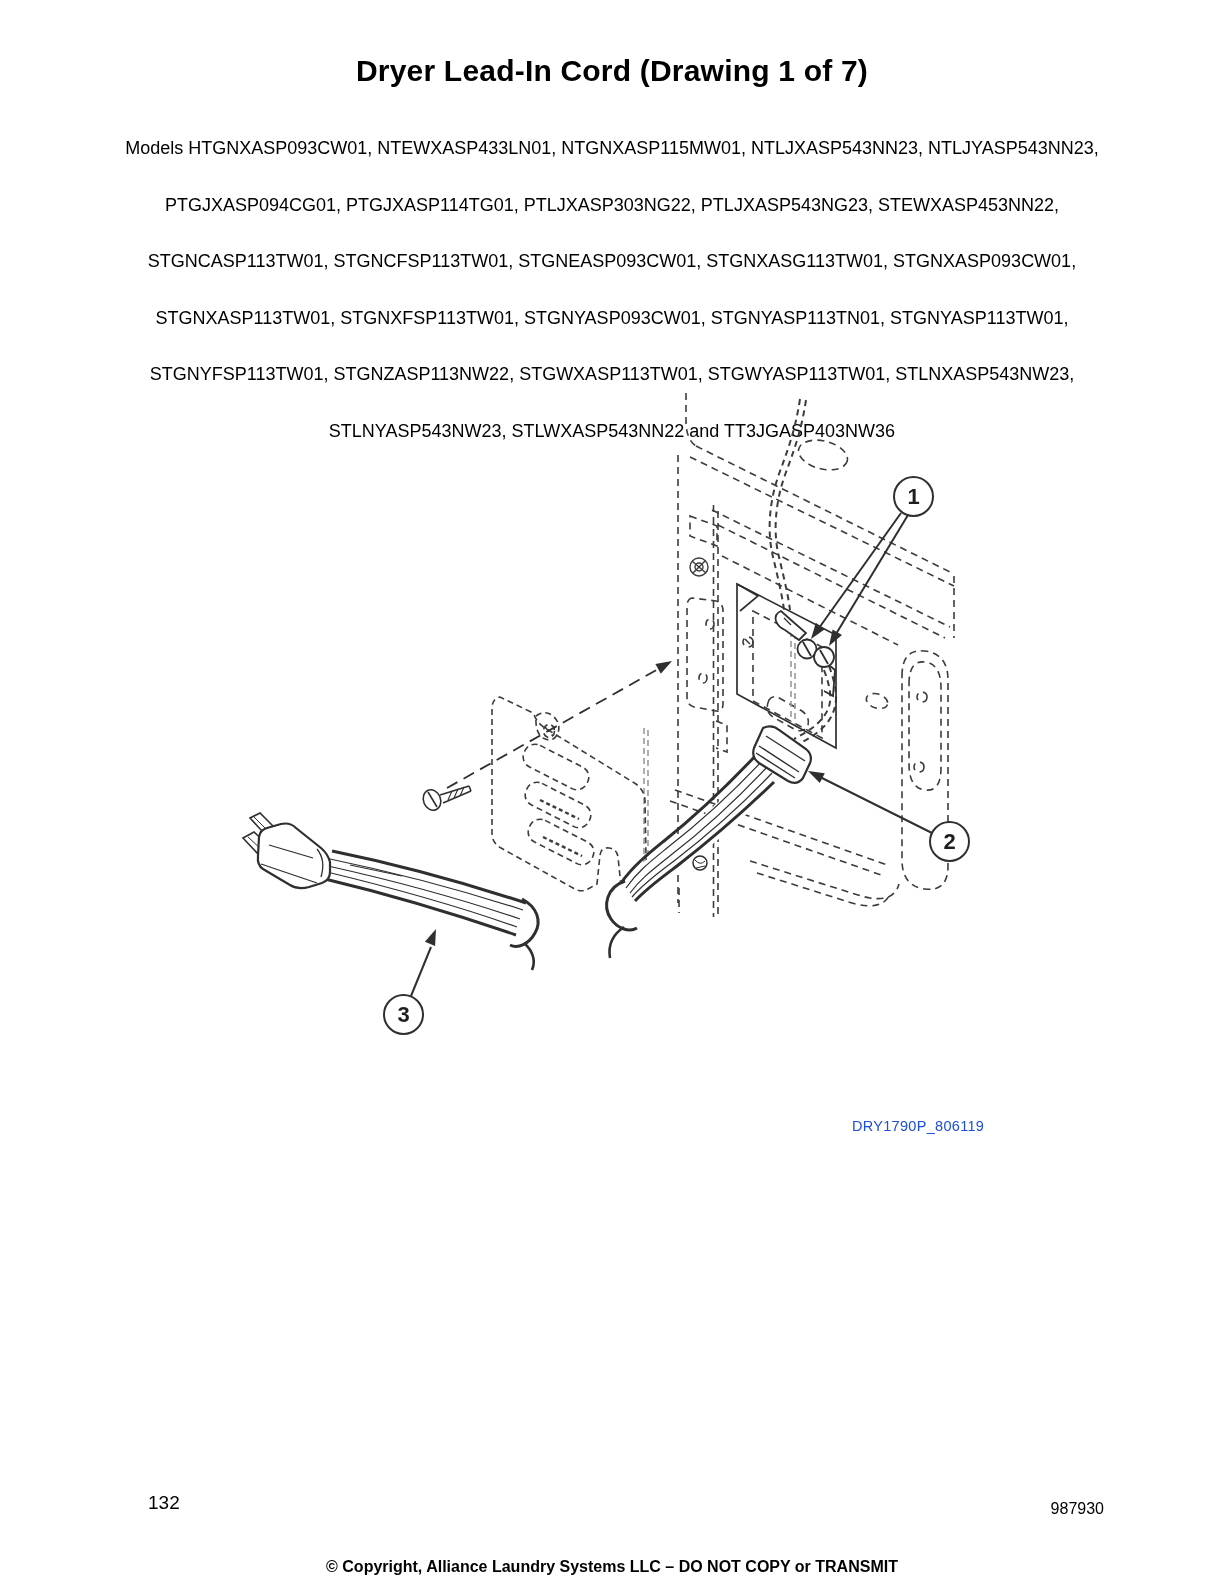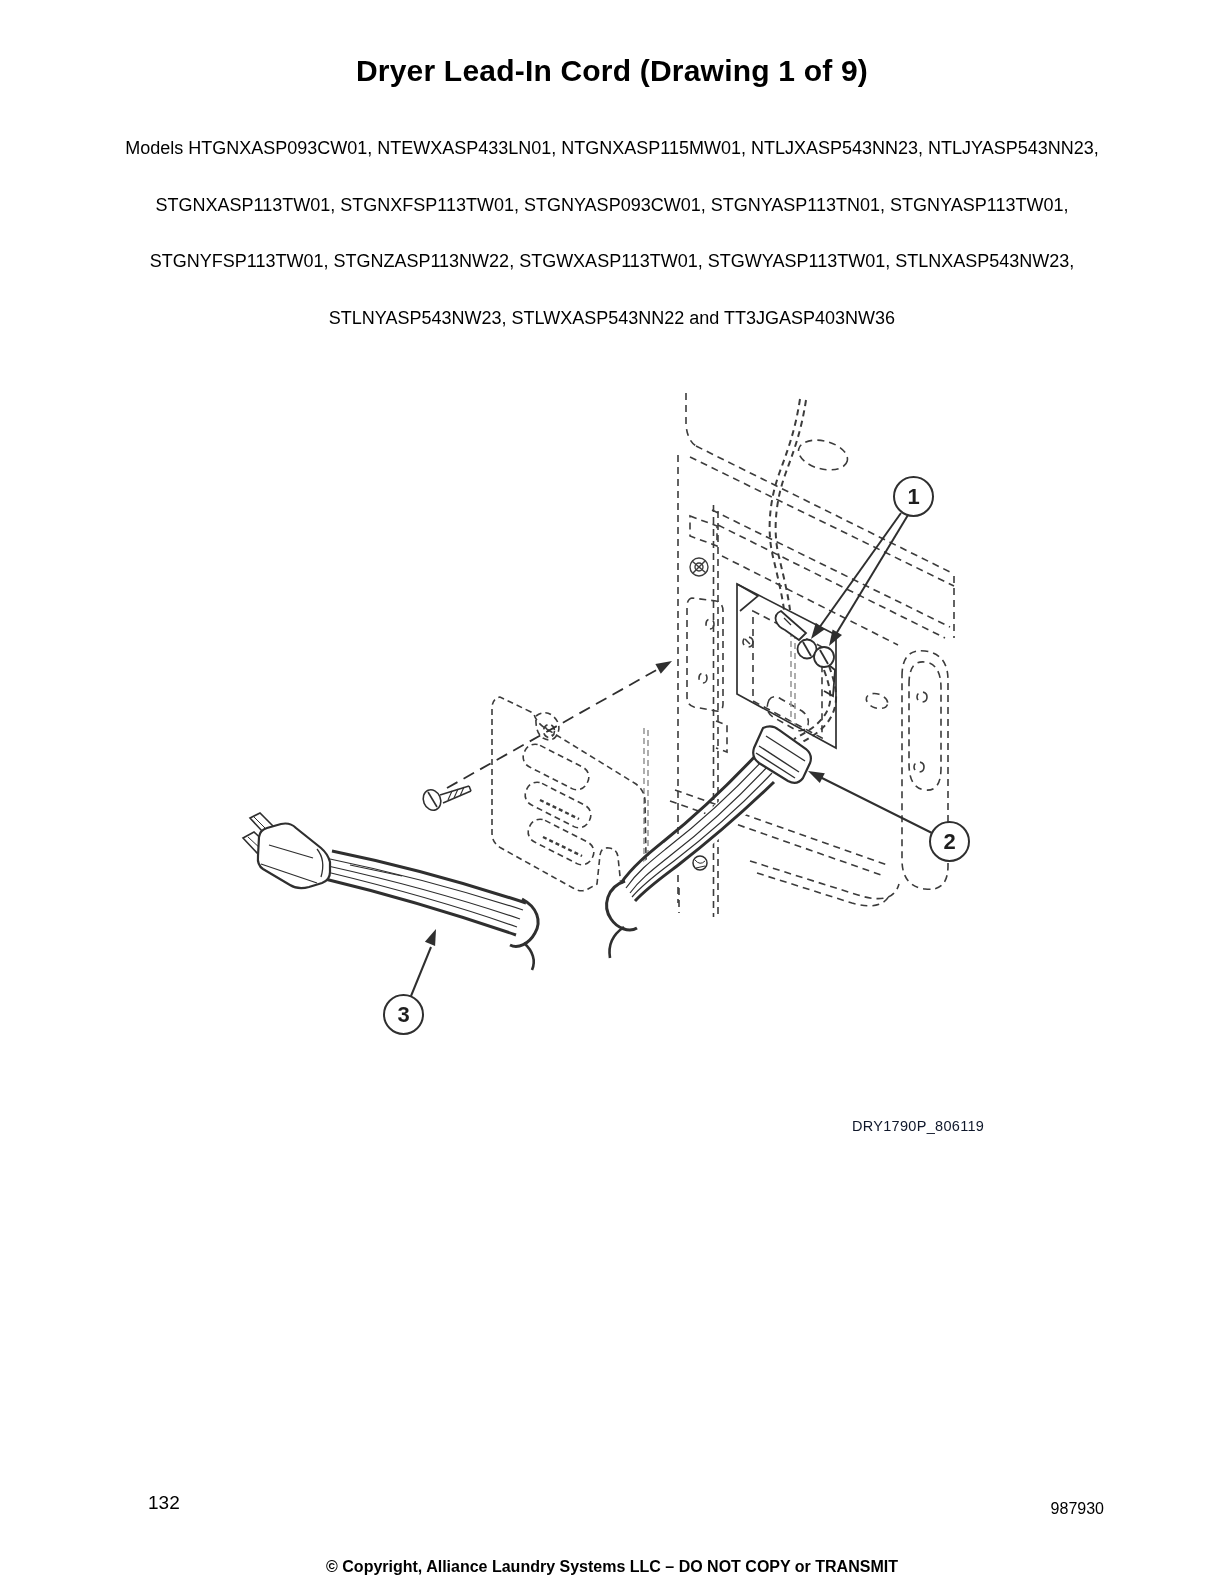--- a/index.html
+++ b/index.html
@@ -20,34 +20,36 @@
   .callout{
     position:absolute;width:41px;height:41px;box-sizing:border-box;
     border:2.6px solid #2f2f2f;border-radius:50%;background:#fff;
     display:flex;align-items:center;justify-content:center;
     font-size:22px;font-weight:bold;color:#1e1e1e;z-index:5;
   }
   .callout-1{left:893px;top:476px;}
   .callout-2{left:929px;top:821px;}
   .callout-3{left:383px;top:994px;}
   .drawing-id{
-    position:absolute;left:852px;top:1118px;font-size:14.5px;color:#0f172a;
+    position:absolute;left:852px;top:1118px;font-size:14.5px;color:#1d4ed8;
     letter-spacing:.3px;z-index:3;
   }
   .footer-page{position:absolute;left:104px;top:1492px;font-size:19px;z-index:3;margin-left:44px;}
   .footer-copy{position:absolute;left:0;top:1558px;width:100%;text-align:center;font-size:16px;font-weight:bold;z-index:3;}
   .footer-doc{position:absolute;right:120px;top:1500px;font-size:16px;z-index:3;}
 </style>
 </head>
 <body>
 
-<div class="page-title">Dryer Lead-In Cord (Drawing 1 of 9)</div>
+<div class="page-title">Dryer Lead-In Cord (Drawing 1 of 7)</div>
 
 <div class="model-list">
   <div>Models HTGNXASP093CW01, NTEWXASP433LN01, NTGNXASP115MW01, NTLJXASP543NN23, NTLJYASP543NN23,</div>
+  <div>PTGJXASP094CG01, PTGJXASP114TG01, PTLJXASP303NG22, PTLJXASP543NG23, STEWXASP453NN22,</div>
+  <div>STGNCASP113TW01, STGNCFSP113TW01, STGNEASP093CW01, STGNXASG113TW01, STGNXASP093CW01,</div>
   <div>STGNXASP113TW01, STGNXFSP113TW01, STGNYASP093CW01, STGNYASP113TN01, STGNYASP113TW01,</div>
   <div>STGNYFSP113TW01, STGNZASP113NW22, STGWXASP113TW01, STGWYASP113TW01, STLNXASP543NW23,</div>
   <div>STLNYASP543NW23, STLWXASP543NN22 and TT3JGASP403NW36</div>
 </div>
 
 <svg class="figure-svg" width="1224" height="1584" viewBox="0 0 1224 1584" xmlns="http://www.w3.org/2000/svg">
 
   <g stroke="#3c3c3c" stroke-width="1.6" fill="none" stroke-dasharray="7 5">
 
     <path d="M686,393 L686,424 Q687,440 696,446"></path>

